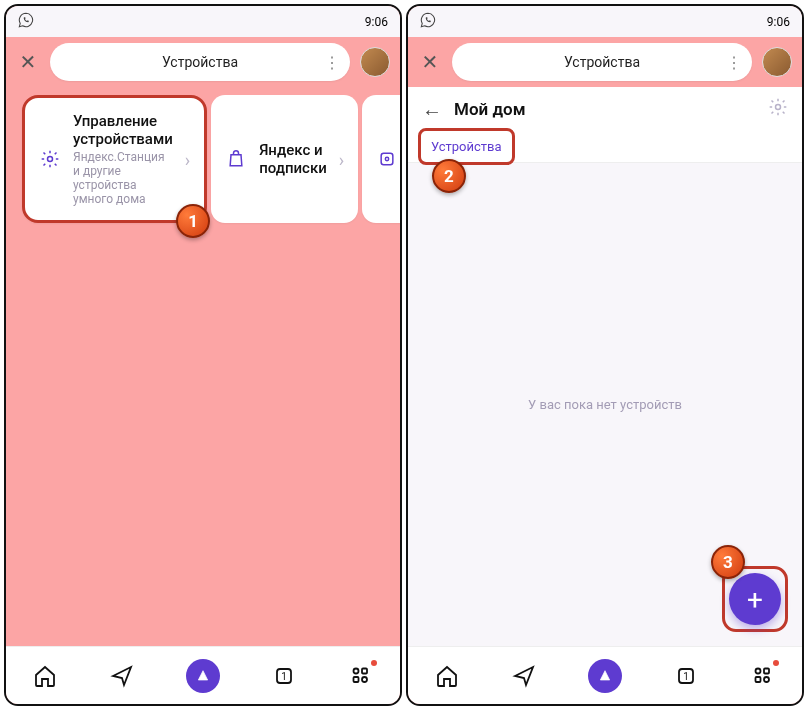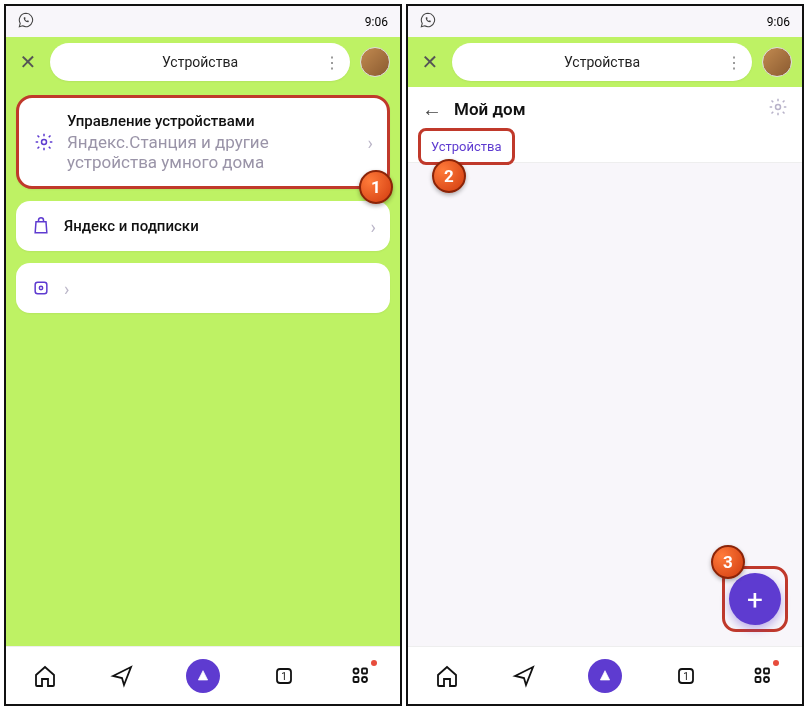--- a/index.html
+++ b/index.html
@@ -1,32 +1,32 @@
 <!DOCTYPE html>
 <html><head>
 <meta charset="utf-8">
 <style>
 *{box-sizing:border-box;margin:0;padding:0;font-family:-apple-system,Segoe UI,Roboto,Arial,sans-serif}
 body{background:#fff;width:808px;height:710px;display:flex;gap:4px;padding:4px}
-.phone{flex:1;background:#bef264;border:2px solid #111;border-radius:0;display:flex;flex-direction:column;overflow:hidden;position:relative}
+.phone{flex:1;background:#fca5a5;border:2px solid #111;border-radius:14px;display:flex;flex-direction:column;overflow:hidden;position:relative}
 .status-bar{display:flex;justify-content:space-between;align-items:center;padding:6px 12px;font-size:12px;background:#f8f6fa}
 .wa-icon svg{width:16px;height:16px}
 .header{display:flex;align-items:center;gap:10px;padding:6px 10px}
 .close-btn{font-size:20px;color:#555;width:24px;text-align:center}
 .pill{flex:1;background:#fff;border-radius:20px;height:38px;display:flex;align-items:center;justify-content:center;position:relative;box-shadow:0 1px 2px rgba(0,0,0,0.06)}
 .pill-title{font-size:14px;color:#222}
 .pill-dots{position:absolute;right:12px;color:#888;font-size:16px;letter-spacing:-2px}
 .avatar{width:30px;height:30px;border-radius:50%;background:linear-gradient(135deg,#c28a50,#8a5a30);border:1px solid #ddd}
-.list{padding:8px 10px;display:flex;flex-direction:column;gap:12px}
+.list{padding:8px 16px;display:flex;flex-direction:row;gap:4px}
 .card{background:#fff;border-radius:14px;padding:14px 14px;display:flex;align-items:center;gap:12px;box-shadow:0 1px 2px rgba(0,0,0,0.05);position:relative}
 .card-icon{width:22px;height:22px;display:flex;align-items:center;justify-content:center}
 .card-icon svg{width:20px;height:20px;stroke:#5e3bd0;fill:none;stroke-width:1.8}
 .card-body{flex:1}
 .card-title{font-size:15px;color:#111;font-weight:500}
-.card-sub{font-size:17px;color:#9a94a8;margin-top:2px}
+.card-sub{font-size:12px;color:#9a94a8;margin-top:2px}
 .card-chevron{color:#bcb7c9;font-size:18px}
 .highlight-red{border:3px solid #c0392b;border-radius:16px}
 .step-badge{position:absolute;width:34px;height:34px;border-radius:50%;background:radial-gradient(circle at 30% 30%,#ff7b3a,#d13b0f);color:#fff;display:flex;align-items:center;justify-content:center;font-weight:700;font-size:17px;box-shadow:0 2px 4px rgba(0,0,0,0.3);border:2px solid #8a2408;z-index:10}
 .bottom-nav{margin-top:auto;background:#fff;height:58px;display:flex;align-items:center;justify-content:space-around;border-top:1px solid #eee}
 .nav-btn{width:28px;height:28px;display:flex;align-items:center;justify-content:center;position:relative}
 .nav-btn svg{width:24px;height:24px;stroke:#111;fill:none;stroke-width:1.8}
 .nav-center{width:34px;height:34px;border-radius:50%;background:#5e3bd0;display:flex;align-items:center;justify-content:center}
 .nav-center svg{width:16px;height:16px;stroke:#fff;fill:#fff}
 .nav-dot{position:absolute;top:-2px;right:-2px;width:6px;height:6px;border-radius:50%;background:#e74c3c}
 .subheader{display:flex;align-items:center;gap:12px;padding:10px 14px;background:#fff}
@@ -160,20 +160,21 @@
         <svg viewBox="0 0 24 24">
             <circle cx="12" cy="12" r="3"></circle>
             <path d="M12 2v3M12 19v3M4.2 4.2l2.1 2.1M17.7 17.7l2.1 2.1M2 12h3M19 12h3M4.2 19.8l2.1-2.1M17.7 6.3l2.1-2.1"></path>
           </svg>
       </div>
     </div>
     <div class="tabs" style="position:relative">
       <div class="tab active">Устройства</div>
       <div class="step-badge" style="left:24px;top:28px">2</div>
     </div>
+    <div class="empty">У вас пока нет устройств</div>
   </div>
   <div class="fab-wrap">
     <div class="fab">+</div>
     <div class="step-badge" style="right:40px;top:-24px">3</div>
   </div>
   <div class="bottom-nav">
     <div class="nav-btn">
         <svg viewBox="0 0 24 24">
           <path d="M3 11l9-8 9 8v10a1 1 0 0 1-1 1h-5v-7h-6v7H4a1 1 0 0 1-1-1z"></path>
         </svg>

